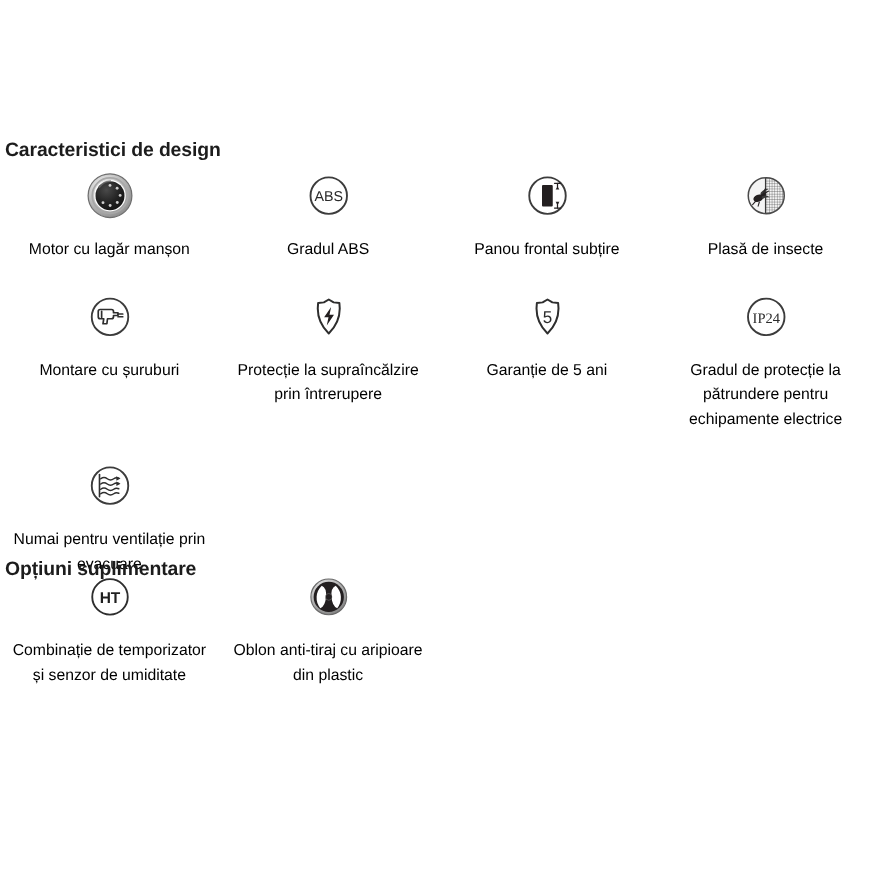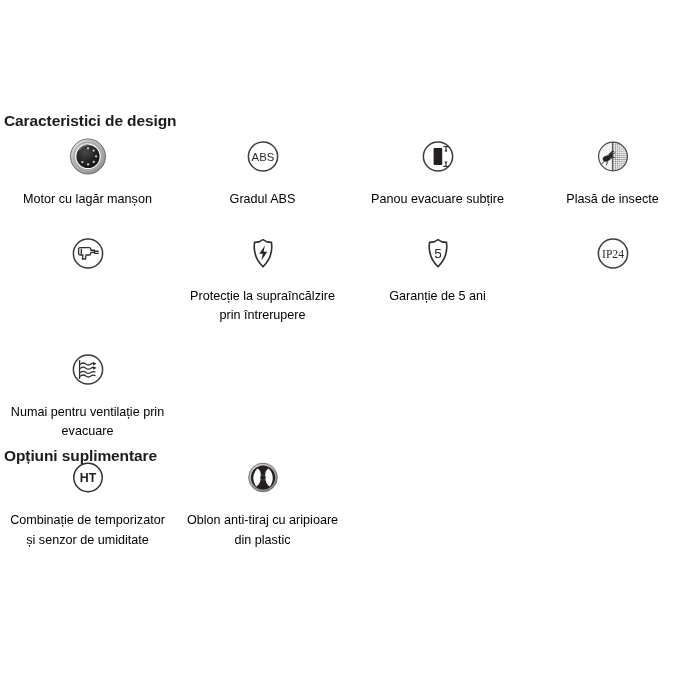--- a/index.html
+++ b/index.html
@@ -135,21 +135,21 @@
           <g stroke="#231f20" stroke-width="1" stroke-linecap="round">
             <line x1="28.6" y1="12.6" x2="33.4" y2="12.6"></line>
             <line x1="28.6" y1="32.4" x2="33.4" y2="32.4"></line>
             <line x1="31" y1="12.6" x2="31" y2="16.4"></line>
             <line x1="31" y1="32.4" x2="31" y2="28.6"></line>
           </g>
           <path d="M31 15.2 l-1.5 2.4 h3 Z" fill="#231f20"></path>
           <path d="M31 29.8 l-1.5 -2.4 h3 Z" fill="#231f20"></path>
         </svg>
       </span>
-      <span class="feature-label">Panou evacuare subțire</span>
+      <span class="feature-label">Panou frontal subțire</span>
     </div>
 
     <div class="feature row-1">
       <span class="feature-icon">
         <svg viewBox="0 0 46 46" xmlns="http://www.w3.org/2000/svg">
           <defs>
             <clipPath id="clipMeshCircle">
                 <circle cx="23" cy="22.5" r="14.4"></circle>
               </clipPath>
             <pattern id="meshPat" width="2.1" height="2.1" patternUnits="userSpaceOnUse">
@@ -184,20 +184,21 @@
         <svg viewBox="0 0 46 46" xmlns="http://www.w3.org/2000/svg">
           <circle cx="23" cy="22.5" r="14.6" fill="none" stroke="#3c3c3c" stroke-width="1.5"></circle>
           <g fill="none" stroke="#2e2e2e" stroke-width="1.35" stroke-linejoin="round" stroke-linecap="round">
             <path d="M15.2 16.6 h9.0 a1.6 1.6 0 0 1 1.6 1.6 v1.0 h3.6 v2.2 h-3.6 v1.0 a1.6 1.6 0 0 1 -1.6 1.6 h-3.2 l-0.5 4.0 h-3.1 l0.6 -4.0 h-2.8 a1.6 1.6 0 0 1 -1.6 -1.6 v-4.2 a1.6 1.6 0 0 1 1.6 -1.6 Z"></path>
             <line x1="29.4" y1="20.2" x2="33.2" y2="20.2"></line>
             <line x1="29.4" y1="22.4" x2="33.2" y2="22.4"></line>
             <line x1="16.3" y1="18.1" x2="16.3" y2="22.9"></line>
           </g>
         </svg>
       </span>
+      <span class="feature-label">Montare cu șuruburi</span>
     </div>
 
     <div class="feature row-2">
       <span class="feature-icon">
         <svg viewBox="0 0 46 46" xmlns="http://www.w3.org/2000/svg">
           <path d="M23 8.6 l3.9 2.3 l4.6 0.5 l0.3 4.4 c0.0 9.3 -3.6 14.9 -8.8 20.0
                    c-5.2 -5.1 -8.8 -10.7 -8.8 -20.0 l0.3 -4.4 l4.6 -0.5 Z" fill="none" stroke="#2e2e2e" stroke-width="1.6" stroke-linejoin="round"></path>
           <path d="M24.9 14.6 l-5.6 8.2 h3.5 l-1.4 6.6 l5.8 -8.6 h-3.6 Z" fill="#231f20"></path>
         </svg>
       </span>
@@ -215,20 +216,21 @@
       <span class="feature-label">Garanție de 5 ani</span>
     </div>
 
     <div class="feature row-2">
       <span class="feature-icon">
         <svg viewBox="0 0 46 46" xmlns="http://www.w3.org/2000/svg">
           <circle cx="23" cy="22.5" r="14.6" fill="none" stroke="#3c3c3c" stroke-width="1.5"></circle>
           <text x="23" y="27" text-anchor="middle" font-family="Liberation Serif, serif" font-size="11.6" fill="#2b2b2b">IP24</text>
         </svg>
       </span>
+      <span class="feature-label">Gradul de protecție la pătrundere pentru echipamente electrice</span>
     </div>
 
     <div class="feature">
       <span class="feature-icon">
         <svg viewBox="0 0 46 46" xmlns="http://www.w3.org/2000/svg">
           <circle cx="23" cy="22.5" r="14.6" fill="none" stroke="#3c3c3c" stroke-width="1.5"></circle>
           <line x1="14.6" y1="13.6" x2="14.6" y2="31.4" stroke="#2e2e2e" stroke-width="1.3" stroke-linecap="round"></line>
           <g fill="none" stroke="#2e2e2e" stroke-width="1.25" stroke-linecap="round">
             <path d="M15.6 17.0 q2.6 -2.0 5.2 0 q2.6 2.0 5.2 0 q2.0 -1.5 4.0 -0.4"></path>
             <path d="M15.6 21.2 q2.6 -2.0 5.2 0 q2.6 2.0 5.2 0 q2.0 -1.5 4.0 -0.4"></path>

